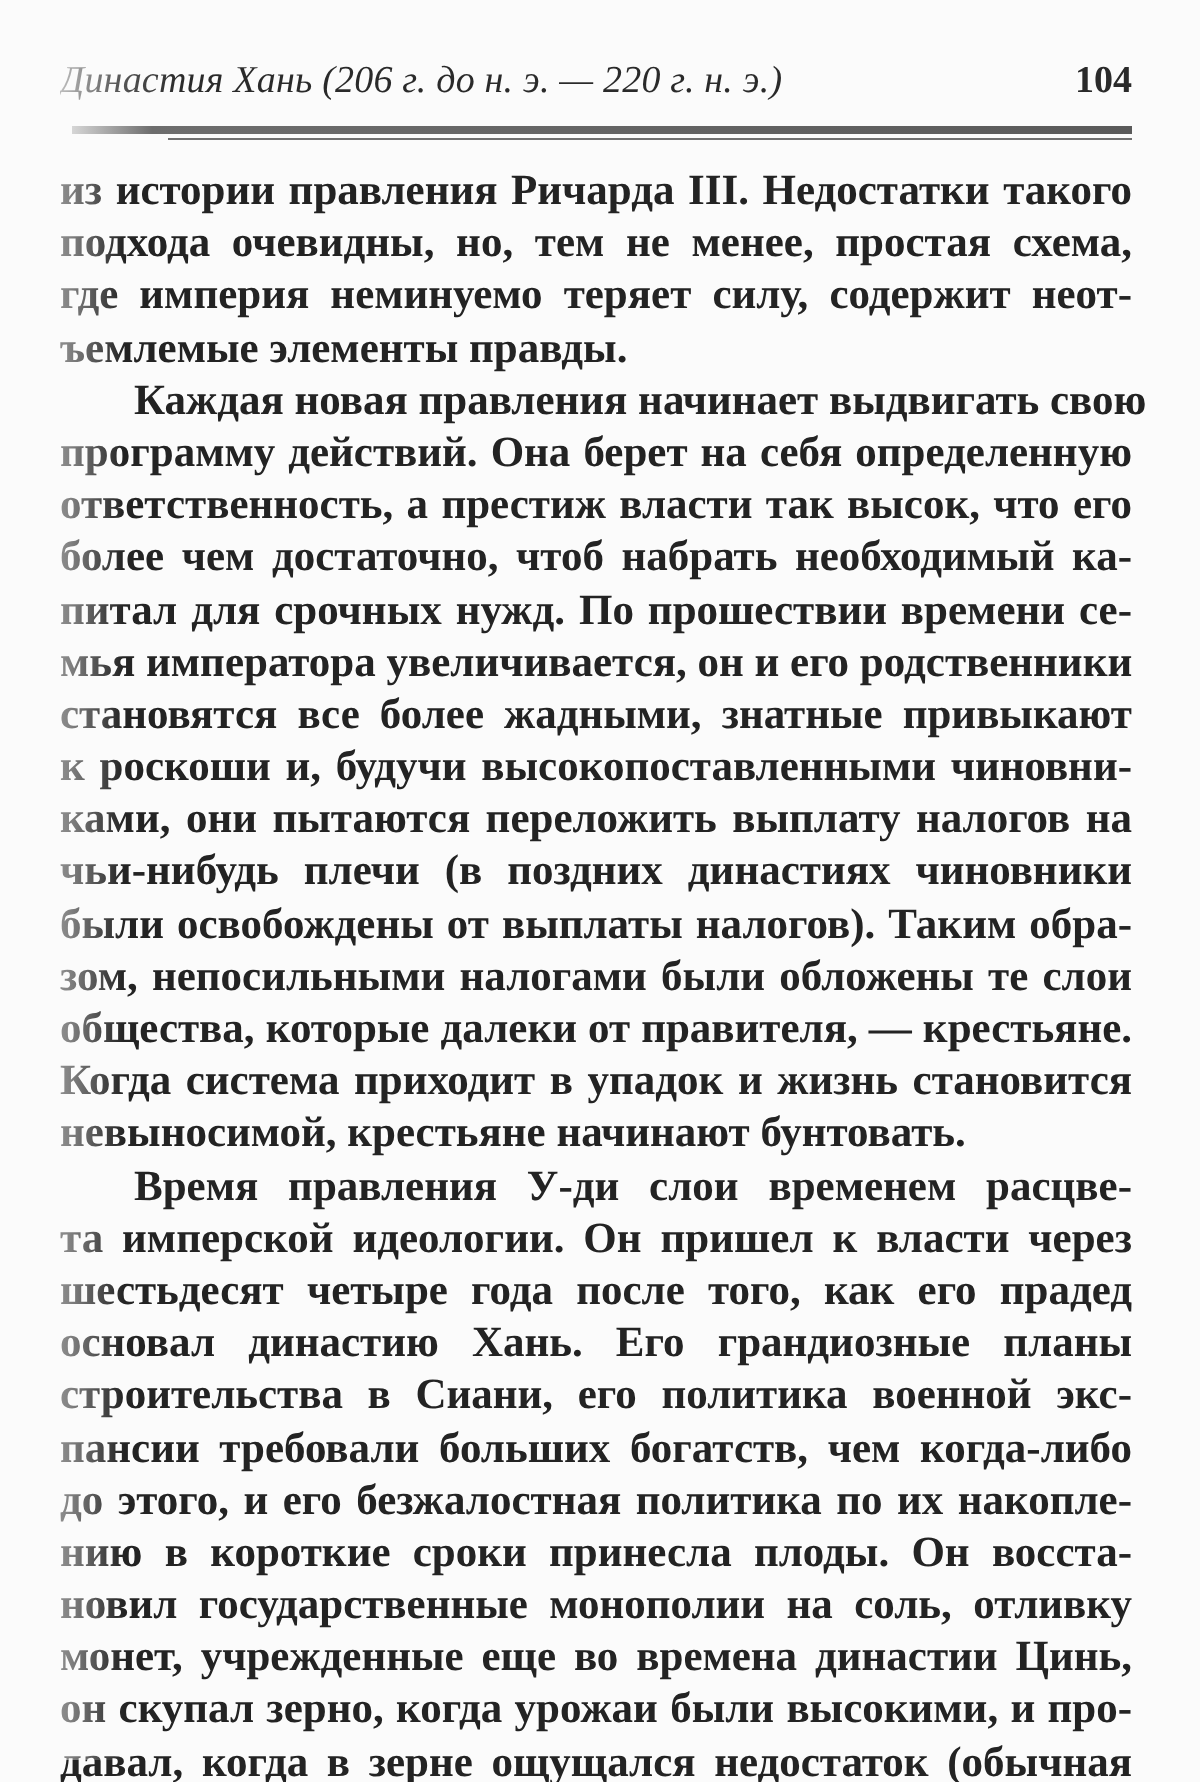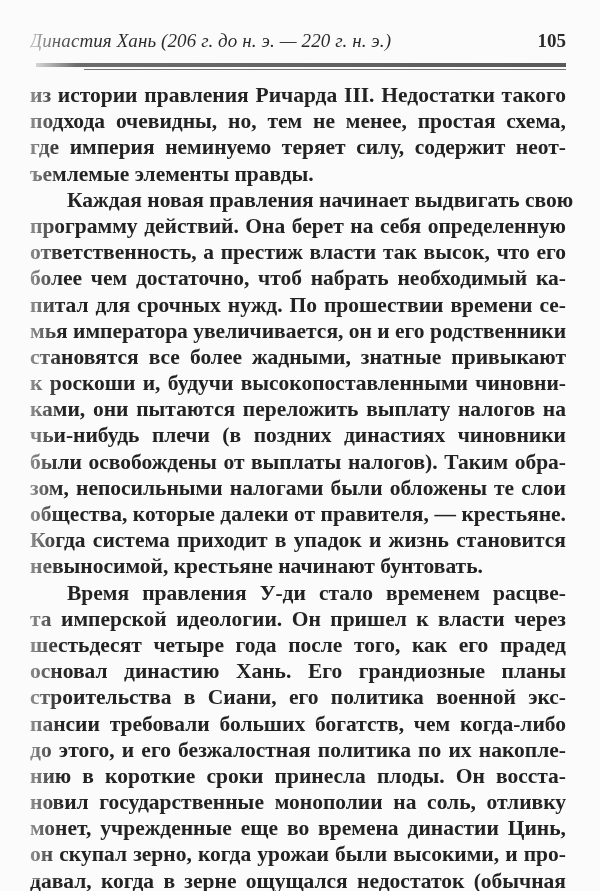--- a/index.html
+++ b/index.html
@@ -50,21 +50,21 @@
     background: linear-gradient(90deg, rgba(251,251,251,0.75) 0px, rgba(251,251,251,0.45) 34px, rgba(251,251,251,0) 62px);
     pointer-events: none;
   }
 </style>
 </head>
 <body>
 
 <div class="page">
   <div class="running-head">
     <span class="head-title">Династия Хань (206 г. до н. э. — 220 г. н. э.)</span>
-    <span class="page-number">105</span>
+    <span class="page-number">104</span>
   </div>
   <div class="rule">
     <div class="thick"></div>
     <div class="thin"></div>
   </div>
 
   <div class="body-text" id="body-text">
       <div class="line">из истории правления Ричарда III. Недостатки такого</div>
       <div class="line">подхода очевидны, но, тем не менее, простая схема,</div>
       <div class="line">где империя неминуемо теряет силу, содержит неот-</div>
@@ -77,21 +77,21 @@
       <div class="line">мья императора увеличивается, он и его родственники</div>
       <div class="line">становятся все более жадными, знатные привыкают</div>
       <div class="line">к роскоши и, будучи высокопоставленными чиновни-</div>
       <div class="line">ками, они пытаются переложить выплату налогов на</div>
       <div class="line">чьи-нибудь плечи (в поздних династиях чиновники</div>
       <div class="line">были освобождены от выплаты налогов). Таким обра-</div>
       <div class="line">зом, непосильными налогами были обложены те слои</div>
       <div class="line">общества, которые далеки от правителя, — крестьяне.</div>
       <div class="line">Когда система приходит в упадок и жизнь становится</div>
       <div class="line last">невыносимой, крестьяне начинают бунтовать.</div>
-      <div class="line indent">Время правления У-ди стало временем расцве-</div>
+      <div class="line indent">Время правления У-ди слои временем расцве-</div>
       <div class="line">та имперской идеологии. Он пришел к власти через</div>
       <div class="line">шестьдесят четыре года после того, как его прадед</div>
       <div class="line">основал династию Хань. Его грандиозные планы</div>
       <div class="line">строительства в Сиани, его политика военной экс-</div>
       <div class="line">пансии требовали больших богатств, чем когда-либо</div>
       <div class="line">до этого, и его безжалостная политика по их накопле-</div>
       <div class="line">нию в короткие сроки принесла плоды. Он восста-</div>
       <div class="line">новил государственные монополии на соль, отливку</div>
       <div class="line">монет, учрежденные еще во времена династии Цинь,</div>
       <div class="line">он скупал зерно, когда урожаи были высокими, и про-</div>

